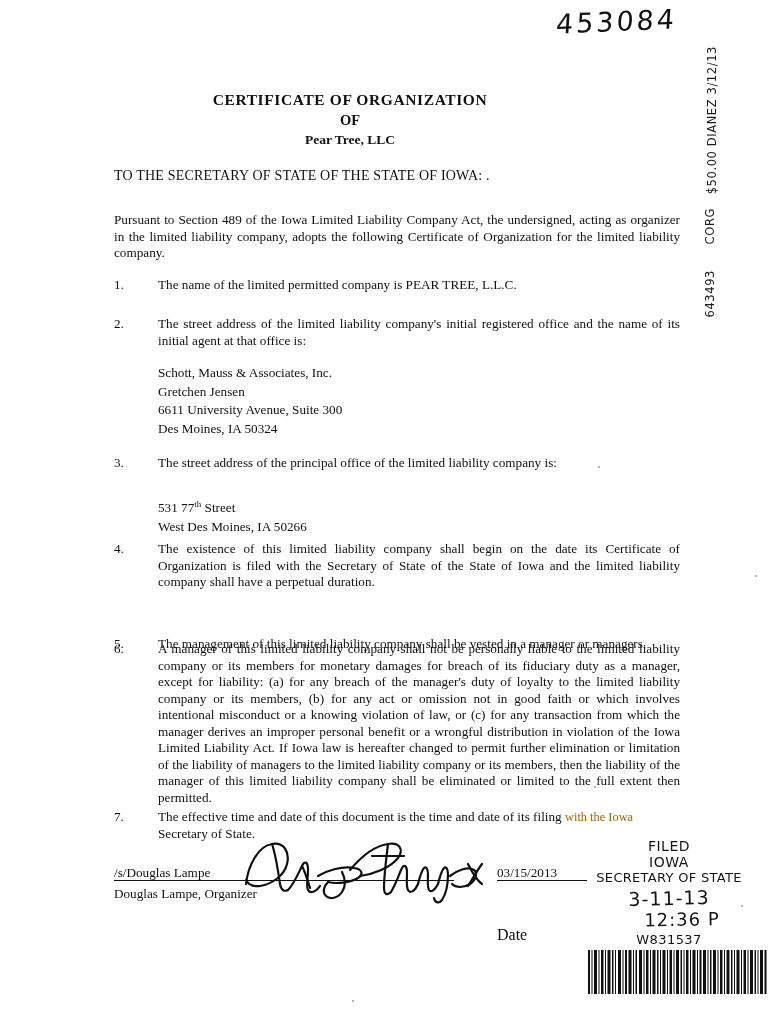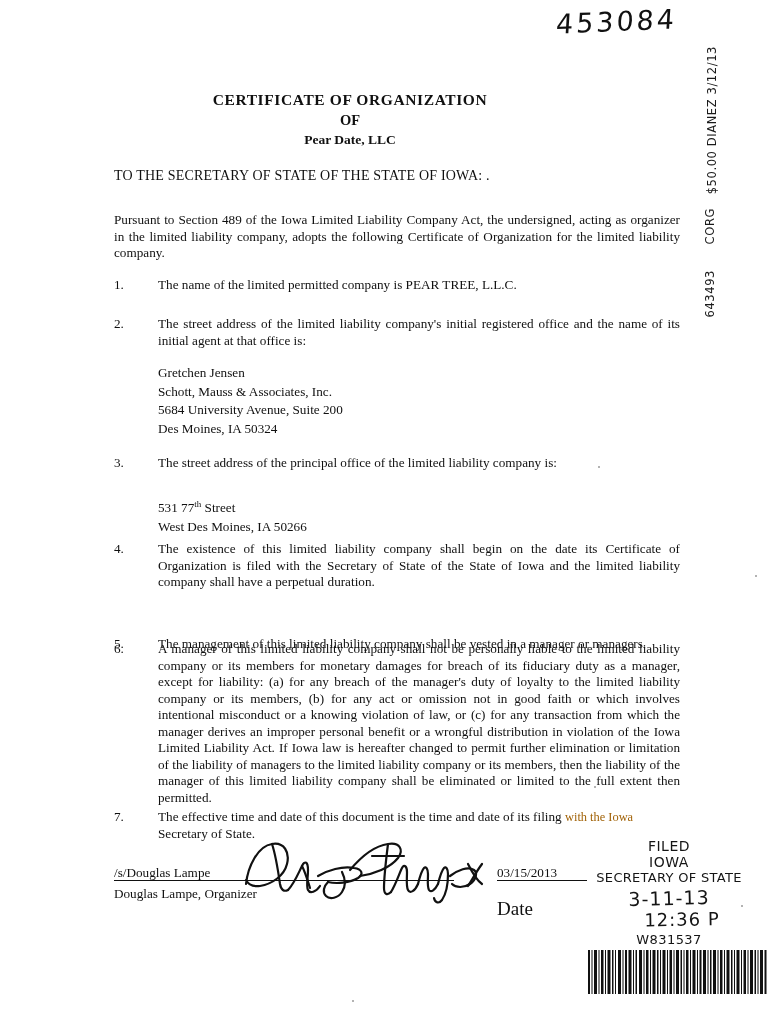--- a/index.html
+++ b/index.html
@@ -169,22 +169,22 @@
   }
   .date-value {
     position: absolute;
     left: 497px;
     top: 865px;
     font-size: 13.2px;
   }
   .date-label {
     position: absolute;
     left: 497px;
-    top: 898px;
-    font-size: 19px;
+    top: 926px;
+    font-size: 16px;
   }
 
   
   .filed-stamp {
     position: absolute;
     left: 560px;
     top: 838px;
     width: 218px;
     text-align: center;
     font-family: "DejaVu Sans", sans-serif;
@@ -236,44 +236,44 @@
 
   <div class="hand-number">453084</div>
 
   <div class="v-stamp v-stamp-1">$50.00  DIANEZ  3/12/13</div>
   <div class="v-stamp v-stamp-3">CORG</div>
   <div class="v-stamp v-stamp-4">643493</div>
 
   <div class="title-block">
     <div class="title-line1">CERTIFICATE OF ORGANIZATION</div>
     <div class="title-line2">OF</div>
-    <div class="title-line3">Pear Date, LLC</div>
+    <div class="title-line3">Pear Tree, LLC</div>
   </div>
 
   <div class="salutation">
     <span>TO THE SECRETARY OF STATE OF THE STATE OF IOWA:</span>
     <span class="trailing-dot">.</span>
   </div>
 
   <div class="intro">Pursuant to Section 489 of the Iowa Limited Liability Company Act, the undersigned, acting as organizer in the limited liability company, adopts the following Certificate of Organization for the limited liability company.</div>
 
   <div class="clause" style="top:277px;">
     <span class="num">1.</span>
     <div class="body noj">The name of the limited permitted company is PEAR TREE, L.L.C.</div>
   </div>
 
   <div class="clause" style="top:316px;">
     <span class="num">2.</span>
     <div class="body">The street address of the limited liability company's initial registered office and the name of its initial agent at that office is:</div>
   </div>
 
   <div class="addr" style="top:364px;">
+    <div>Schott, Mauss &amp; Associates, Inc.</div>
     <div>Gretchen Jensen</div>
-    <div>Schott, Mauss &amp; Associates, Inc.</div>
-    <div>5684 University Avenue, Suite 200</div>
+    <div>6611 University Avenue, Suite 300</div>
     <div>Des Moines, IA 50324</div>
   </div>
 
   <div class="clause" style="top:455px;">
     <span class="num">3.</span>
     <div class="body noj">The street address of the principal office of the limited liability company is:</div>
   </div>
 
   <div class="addr" style="top:495px;">
     <div><span>531 77</span><span class="sup">th</span><span> Street</span></div>

